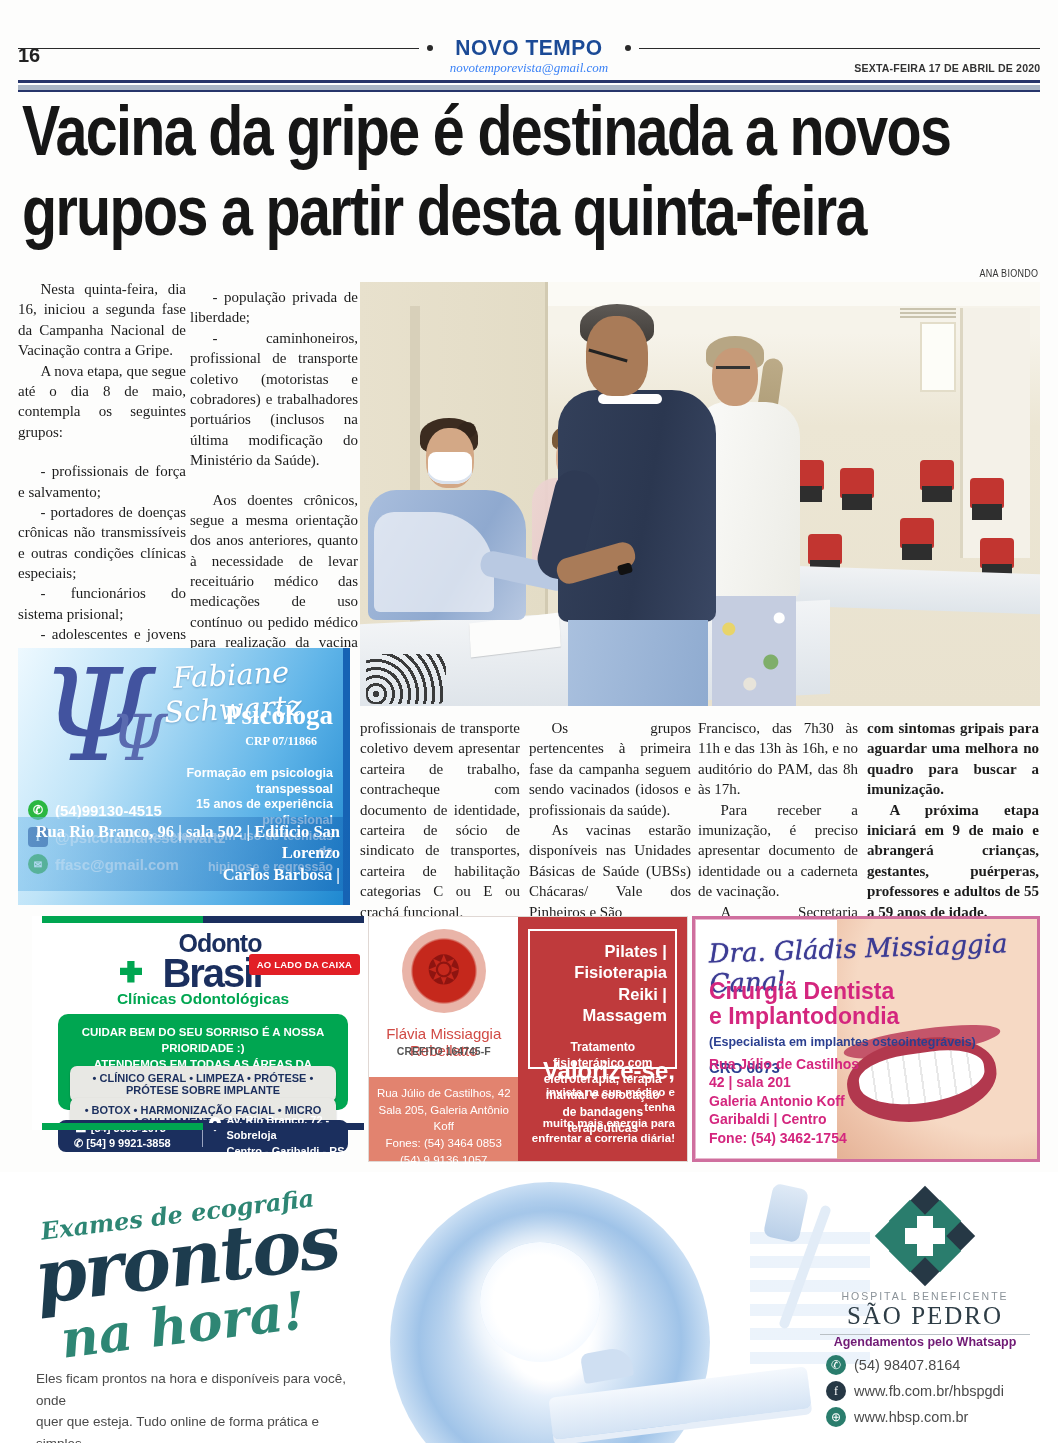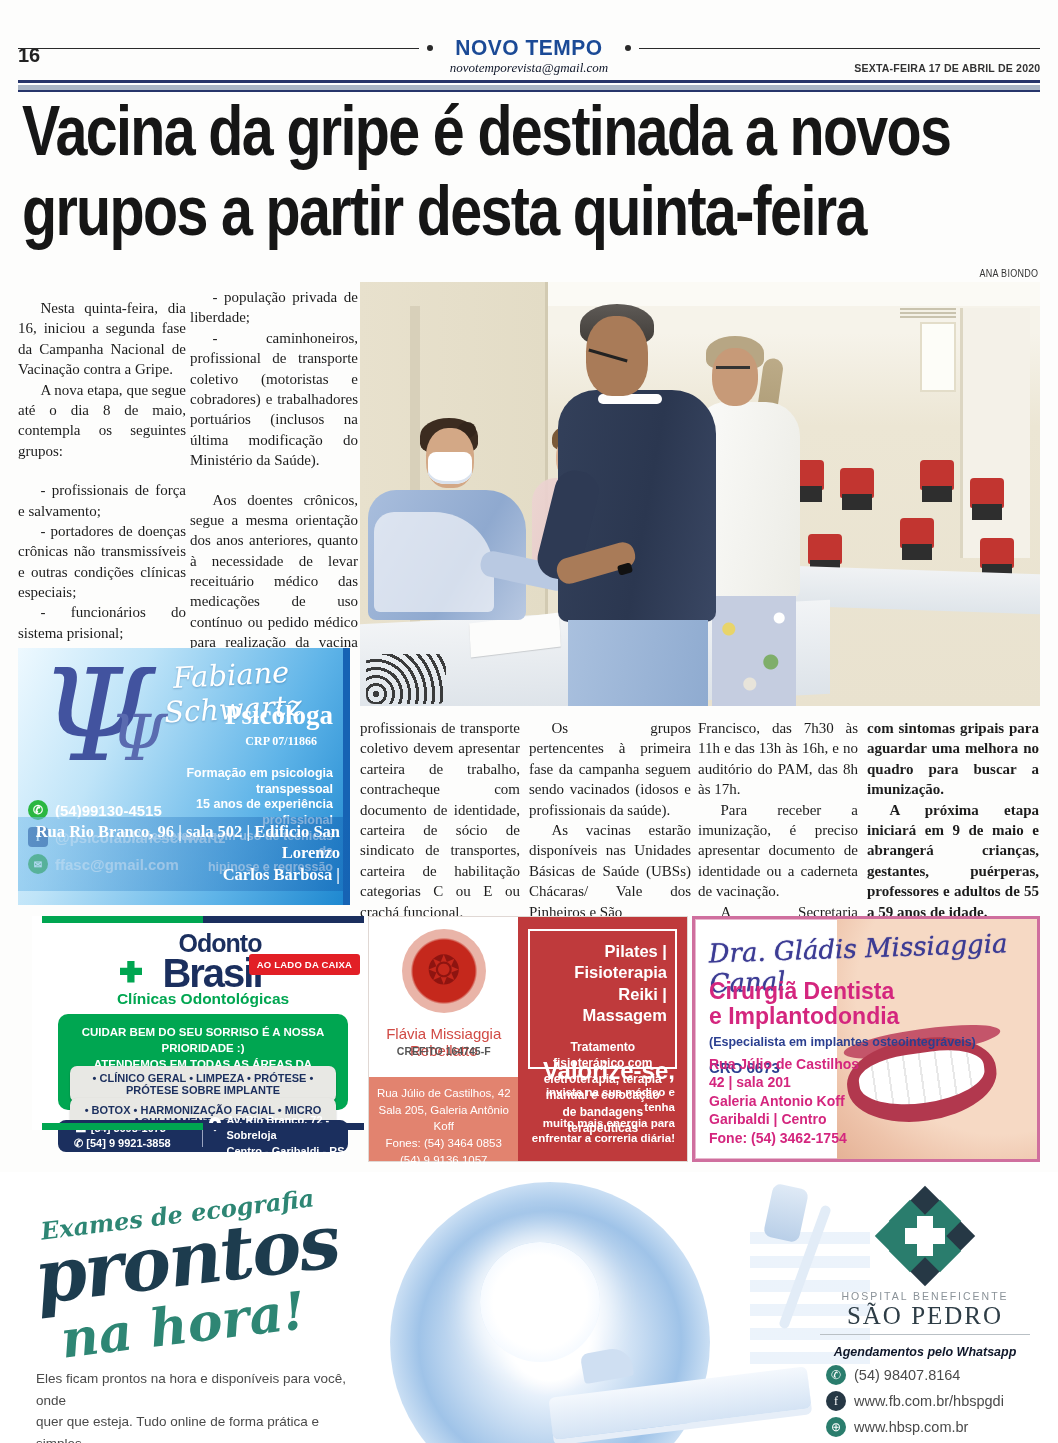--- a/index.html
+++ b/index.html
@@ -6,21 +6,21 @@
   html,body { background:#ffffff; }
   body { font-family:"Liberation Sans", sans-serif; color:#1a1a1a; }
   .page { position:relative; width:1058px; height:1443px; background:#fdfdfc; overflow:hidden; margin:0 auto; }
 
   
   .masthead-row { position:absolute; left:18px; right:18px; top:36px; display:flex; align-items:center; gap:8px; }
   .mast-line { flex:1; height:1px; background:#2a2a2a; }
   .mast-dot { width:6px; height:6px; border-radius:50%; background:#2a2a2a; }
   .mast-title { font-weight:bold; font-size:21px; letter-spacing:.5px; color:#1b4a96; transform:scaleY(1.05); padding:0 14px; }
   .page-number { position:absolute; left:18px; top:44px; font-size:20px; font-weight:bold; color:#222; }
-  .mast-email { position:absolute; left:0; right:0; top:60px; text-align:center; font-family:"Liberation Serif", serif; font-style:italic; font-size:13px; color:#0f172a; }
+  .mast-email { position:absolute; left:0; right:0; top:60px; text-align:center; font-family:"Liberation Serif", serif; font-style:italic; font-size:13px; color:#3b82f6; }
   .mast-date { position:absolute; right:18px; top:62px; font-size:11.5px; font-weight:bold; color:#333; letter-spacing:.2px; transform:scaleX(.92); transform-origin:right; }
   .head-rule { position:absolute; left:18px; right:18px; top:80px; height:12px;
     background:linear-gradient(#27356b 0 3px, #ffffff 3px 5px, #aab6c6 5px 10px, #27356b 10px 12px); }
 
   
   .headline { position:absolute; left:22px; top:92px; width:1245px; font-weight:bold; font-size:70px;
     letter-spacing:-2px; line-height:1.14; color:#161616; transform:scaleX(.82); transform-origin:top left; }
 
   
   .col { position:absolute; font-family:"Liberation Serif", serif; font-size:15px; line-height:1.36; text-align:justify; color:#1c1c1c; }
@@ -169,21 +169,21 @@
   .eco-probe { position:absolute; left:438px; top:14px; width:36px; height:54px; background:linear-gradient(#dfeaf6,#b9cfe8); border-radius:8px; transform:rotate(12deg); }
   .eco-stripes { position:absolute; left:420px; top:60px; width:120px; height:140px;
     background:repeating-linear-gradient(#e7f0fa 0 12px, #ffffff 12px 24px); opacity:.8; }
   .hosp-block { position:absolute; right:28px; top:18px; width:210px; text-align:center; }
   .hosp-logo { position:relative; width:92px; height:92px; margin:0 auto; }
   .hosp-logo .d { position:absolute; width:30px; height:30px; transform:rotate(45deg); }
   .hosp-cross { position:absolute; left:26px; top:26px; width:40px; height:40px; background:#ffffff;
     clip-path:polygon(30% 0,70% 0,70% 30%,100% 30%,100% 70%,70% 70%,70% 100%,30% 100%,30% 70%,0 70%,0 30%,30% 30%); z-index:2; }
   .hosp-small { font-size:10.5px; letter-spacing:2px; color:#8a9298; margin-top:8px; }
   .hosp-big { font-family:"Liberation Serif", serif; font-size:25px; letter-spacing:2px; color:#2e3d46; border-bottom:1px solid #b9c0c5; padding-bottom:4px; }
-  .hosp-sched { font-style:italic; font-weight:bold; font-size:12.5px; color:#0f172a; margin-top:10px; }
+  .hosp-sched { font-weight:bold; font-size:12.5px; color:#701a75; }
   .hosp-contacts { margin-top:6px; display:flex; flex-direction:column; gap:6px; align-items:flex-start; padding-left:6px; }
   .hosp-contact { display:flex; align-items:center; gap:8px; font-size:14.5px; color:#4a4a4a; }
   .ic-teal { background:#2a7d6d; }
   .ic-navy { background:#263845; font-family:"Liberation Serif", serif; }
 
   
   .mini { font-size:15px; }
 </style>
 </head>
 <body>
@@ -199,21 +199,21 @@
     <div class="mast-line"></div>
   </div>
   <div class="mast-email">novotemporevista@gmail.com</div>
   <div class="mast-date">SEXTA-FEIRA 17 DE ABRIL DE 2020</div>
   <div class="head-rule"></div>
 
   <h1 class="headline">Vacina da gripe é destinada a novos grupos a partir desta quinta-feira</h1>
 
   <div class="credit">ANA BIONDO</div>
 
-  <div class="col" style="left:18px; top:298px; width:168px;">
+  <div class="col" style="left:18px; top:279px; width:168px;">
     <p class="ind">Nesta quinta-feira, dia 16, iniciou a segunda fase da Campanha Nacional de Vacinação contra a Gripe.</p>
     <p class="ind">A nova etapa, que segue até o dia 8 de maio, contempla os seguintes grupos:</p>
     <p class="ind gap">- profissionais de força e salvamento;</p>
     <p class="ind">- portadores de doenças crônicas não transmissíveis e outras condições clínicas especiais;</p>
     <p class="ind">- funcionários do sistema prisional;</p>
     <p class="ind">- adolescentes e jovens de 12 a 21 anos sob medidas socioeducativas;</p>
   </div>
   <div class="col" style="left:190px; top:287px; width:168px;">
     <p class="ind">- população privada de liberdade;</p>
     <p class="ind">- caminhoneiros, profissional de transporte coletivo (motoristas e cobradores) e trabalhadores portuários (inclusos na última modificação do Ministério da Saúde).</p>

